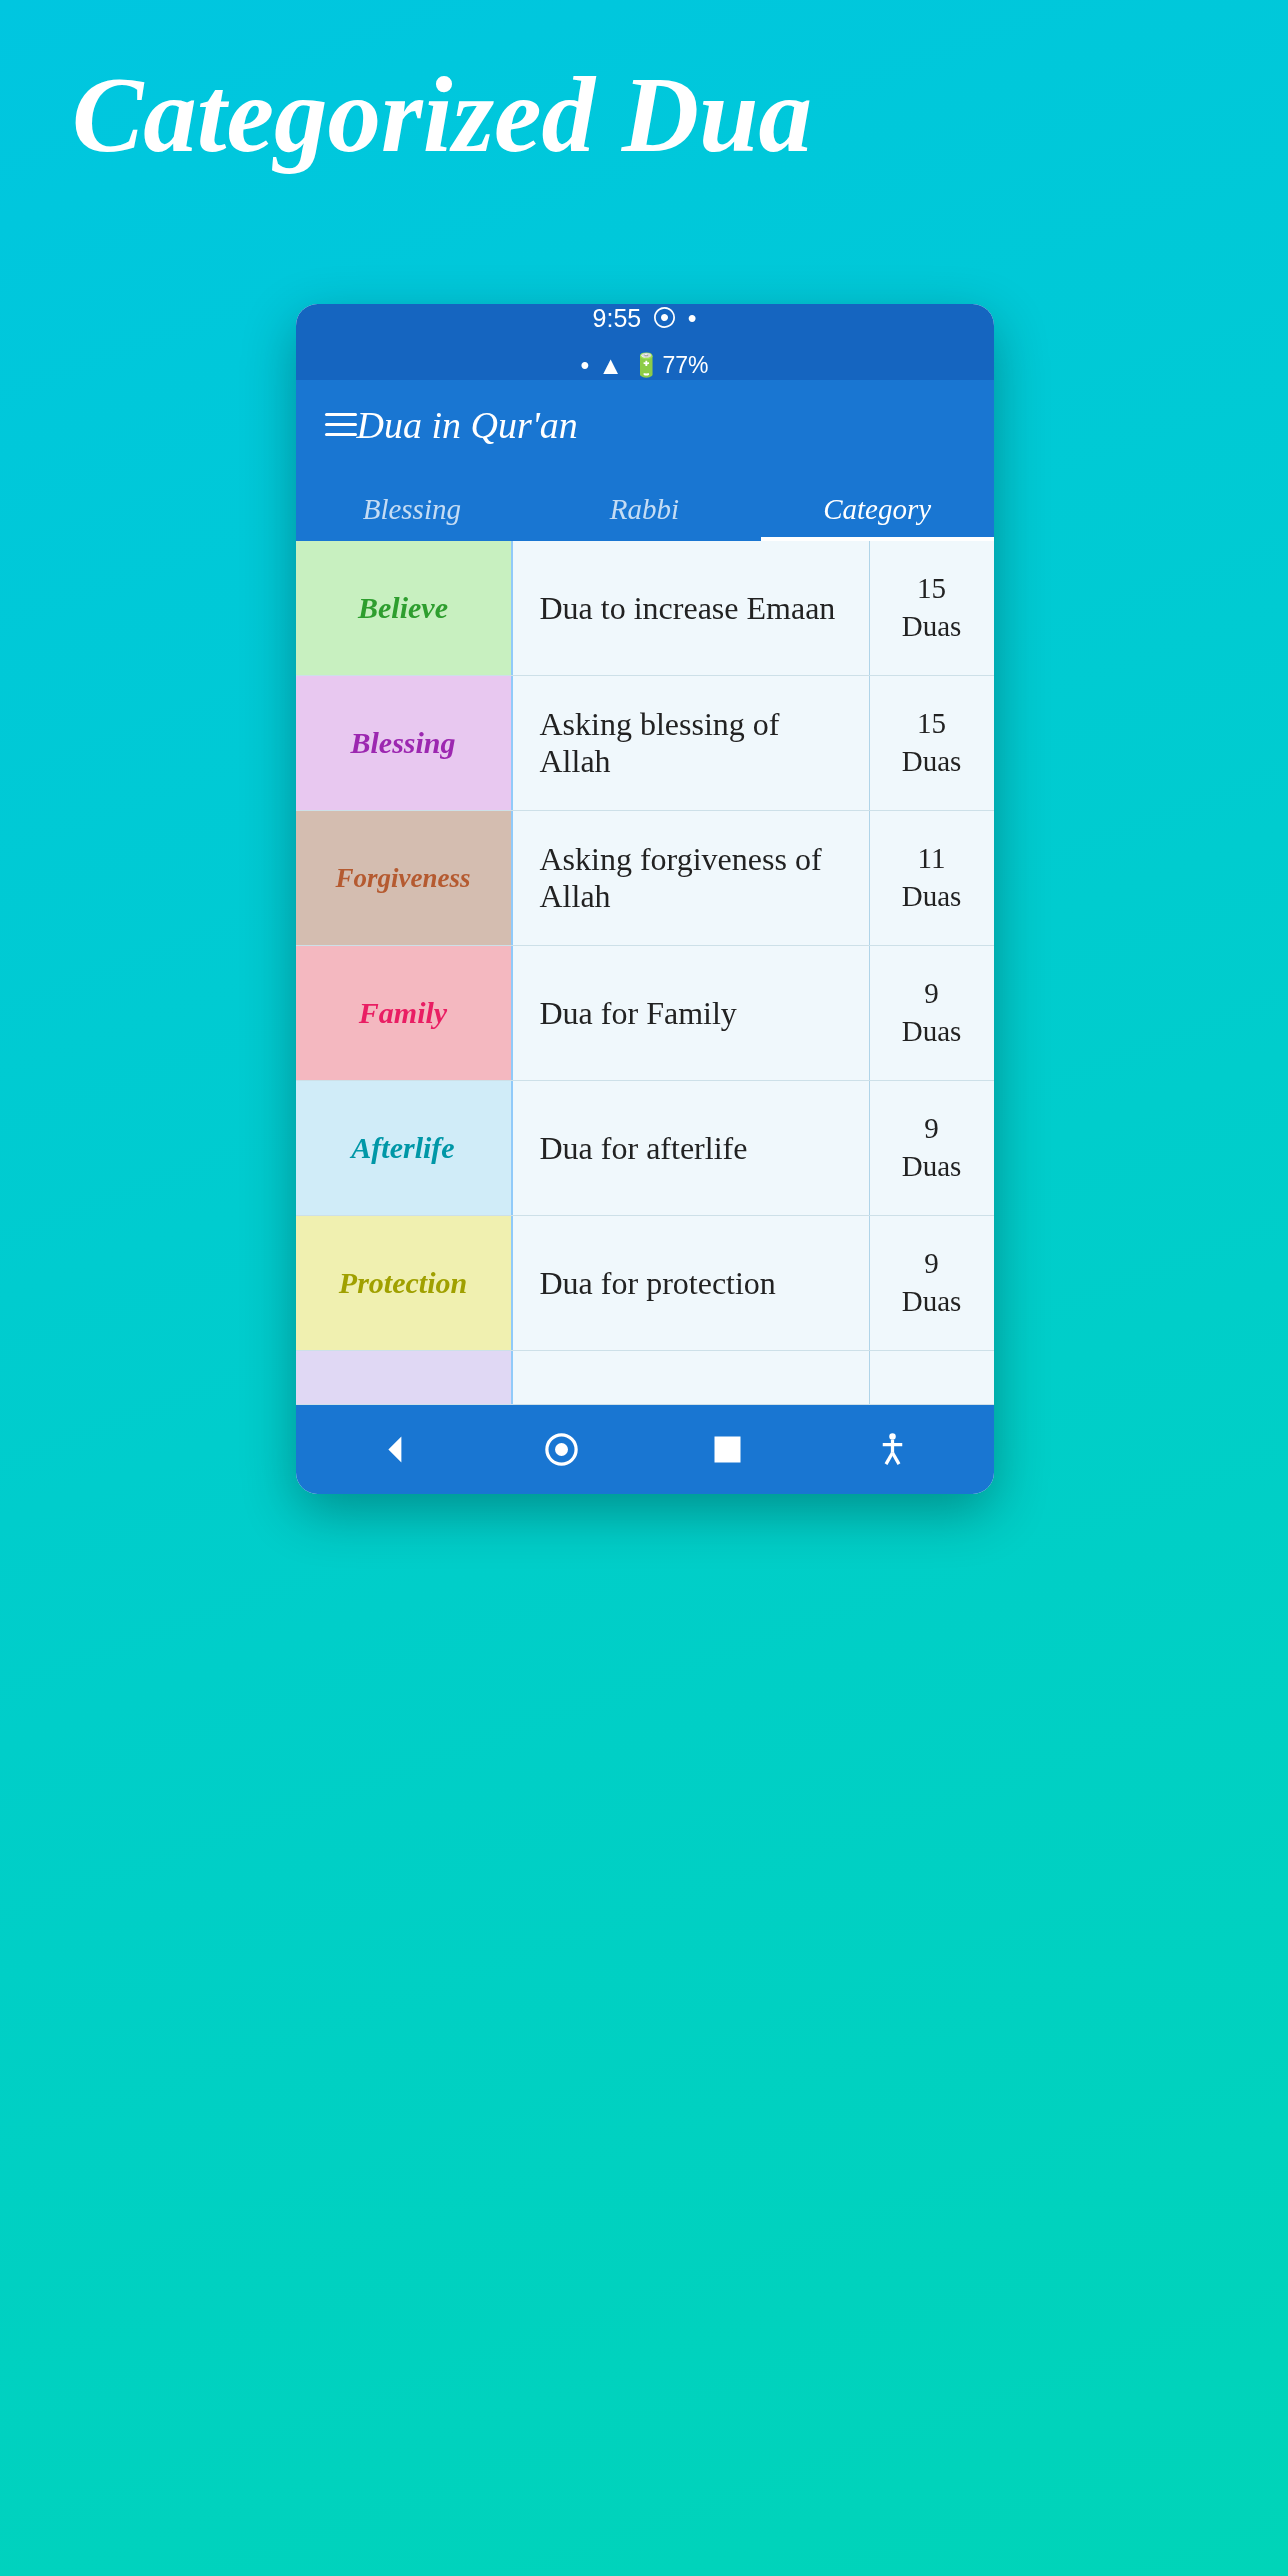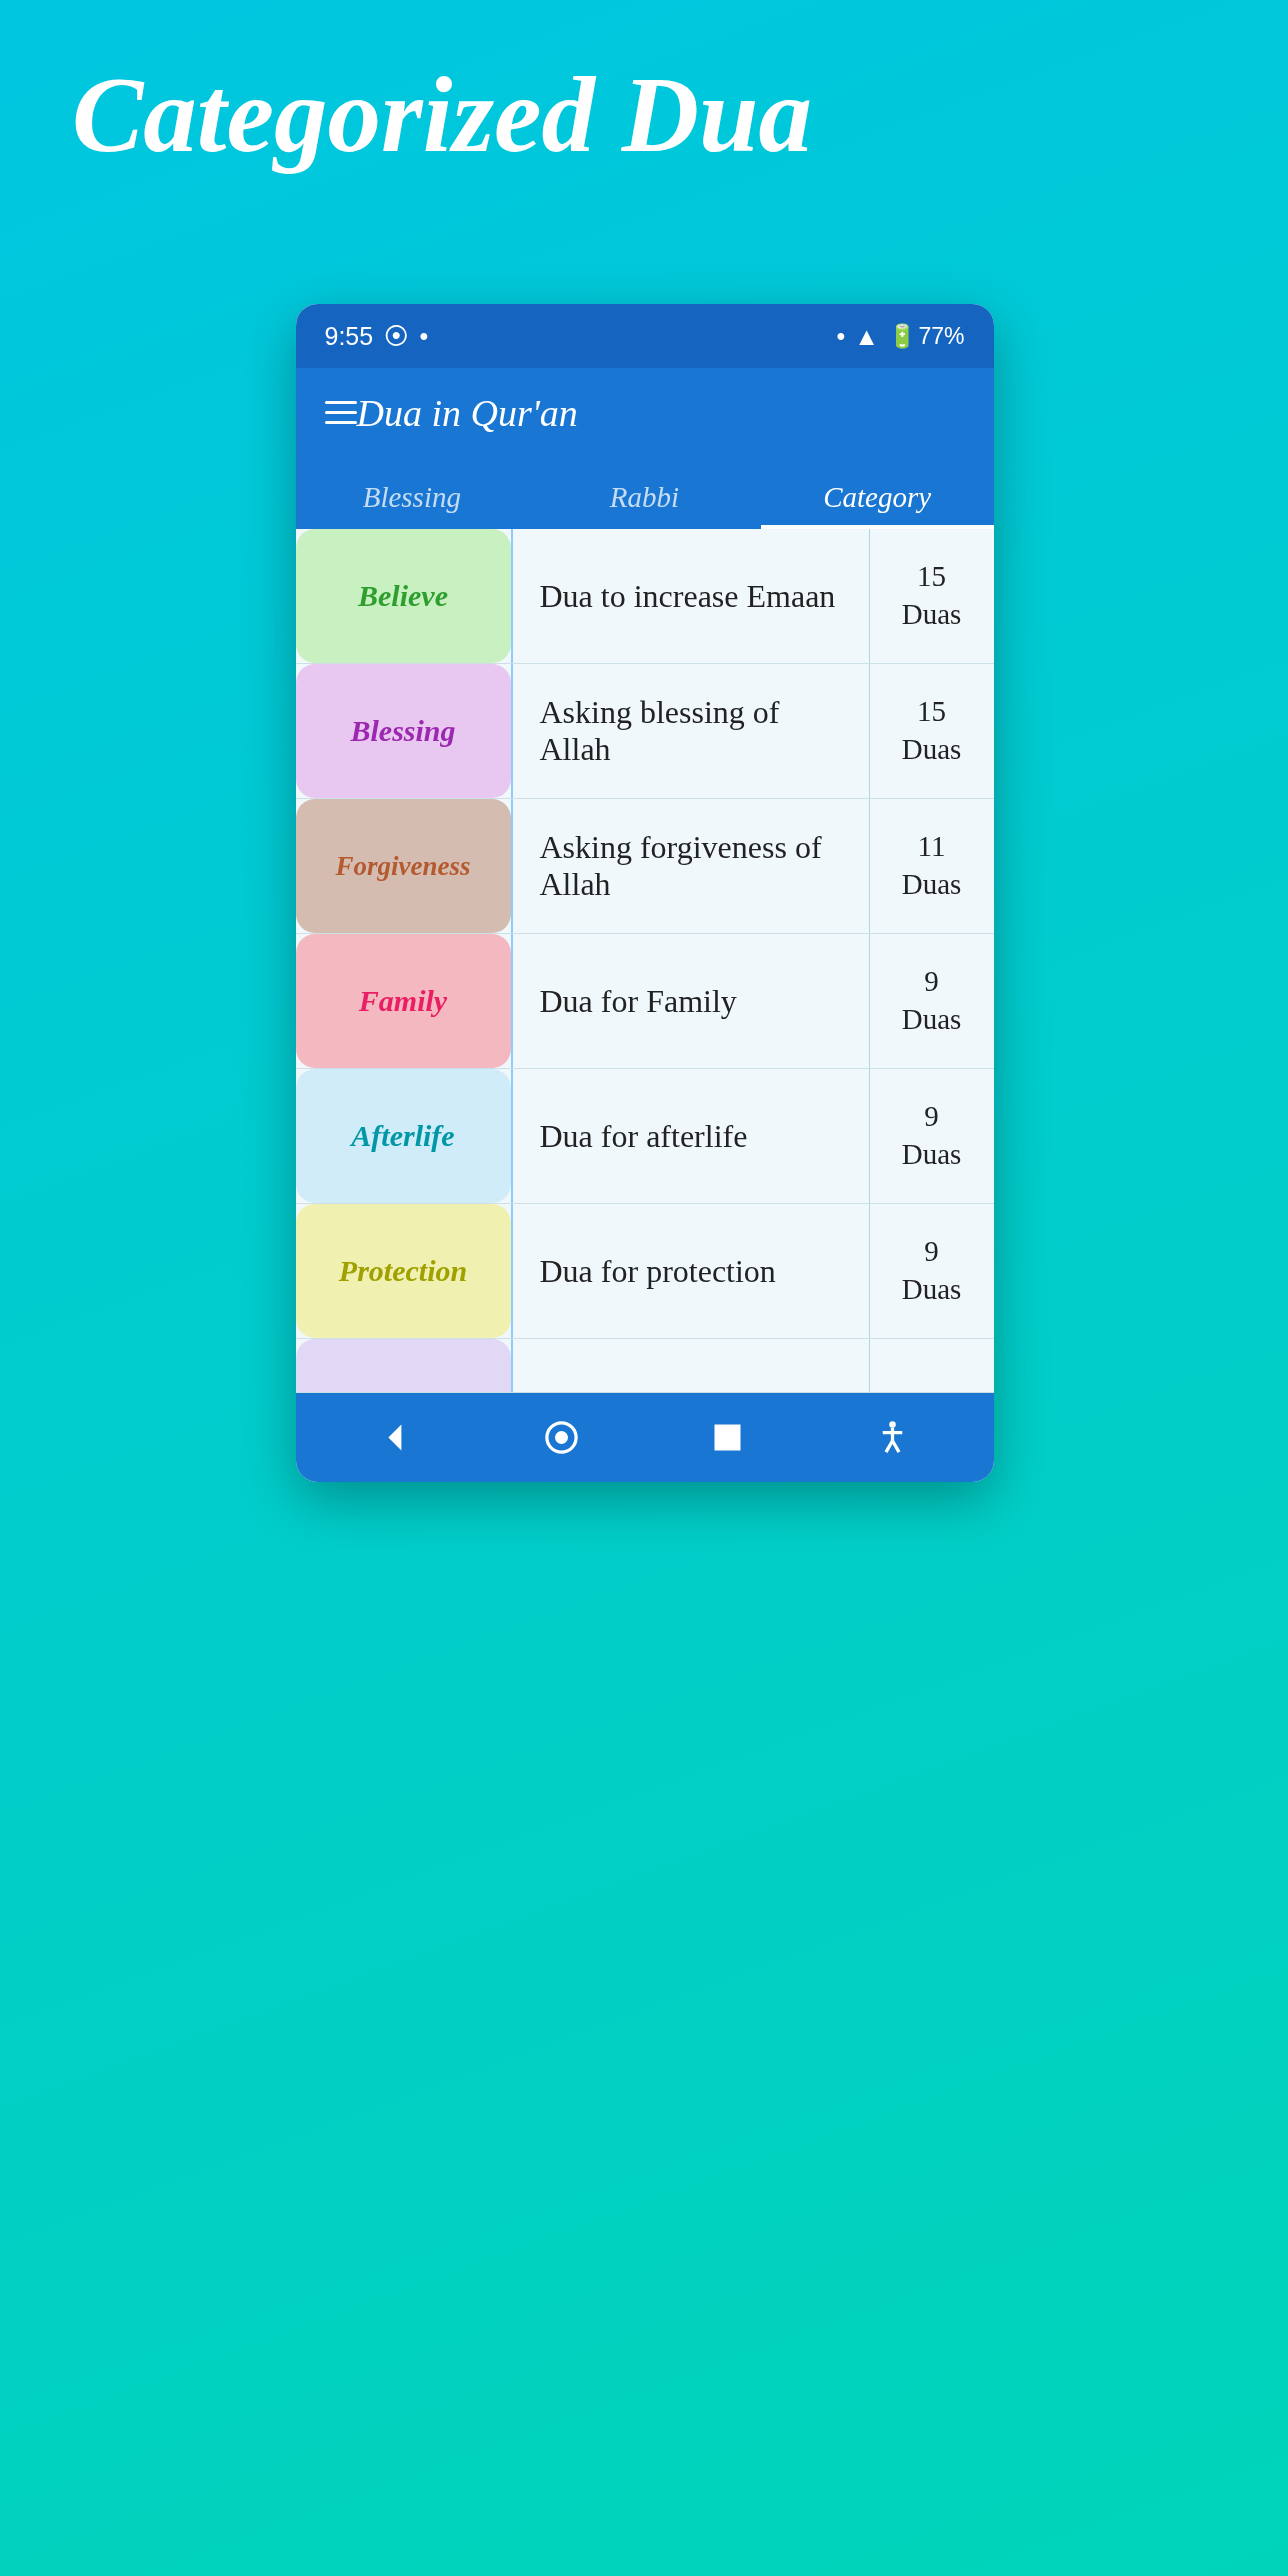--- a/index.html
+++ b/index.html
@@ -32,28 +32,29 @@
       width: 698px;
       background: #ffffff;
       border-radius: 21.5px;
       overflow: hidden;
       box-shadow: 0 18px 54px rgba(0,0,0,0.3);
     }
 
     
     .status-bar {
       background: #1565c0;
-      height: 64px;
+      height: 76px;
       display: flex;
       align-items: center;
       justify-content: space-between;
       padding: 0 29px;
       color: white;
       font-size: 25px;
       font-family: Arial, sans-serif;
+      flex-direction: column;
     }
 
     .status-left {
       display: flex;
       align-items: center;
       gap: 10.7px;
     }
 
     .status-right {
       display: flex;
@@ -144,21 +145,20 @@
       width: 215px;
       min-height: 134px;
       display: flex;
       align-items: center;
       justify-content: center;
       padding: 12px;
       font-size: 30px;
       font-family: Georgia, serif;
       font-style: italic;
       font-weight: bold;
-      border-radius: 19px;
     }
 
     .category-desc-cell {
       flex: 1;
       display: flex;
       align-items: center;
       padding: 17px 27px;
       font-size: 32px;
       font-family: Georgia, serif;
       color: #222;

